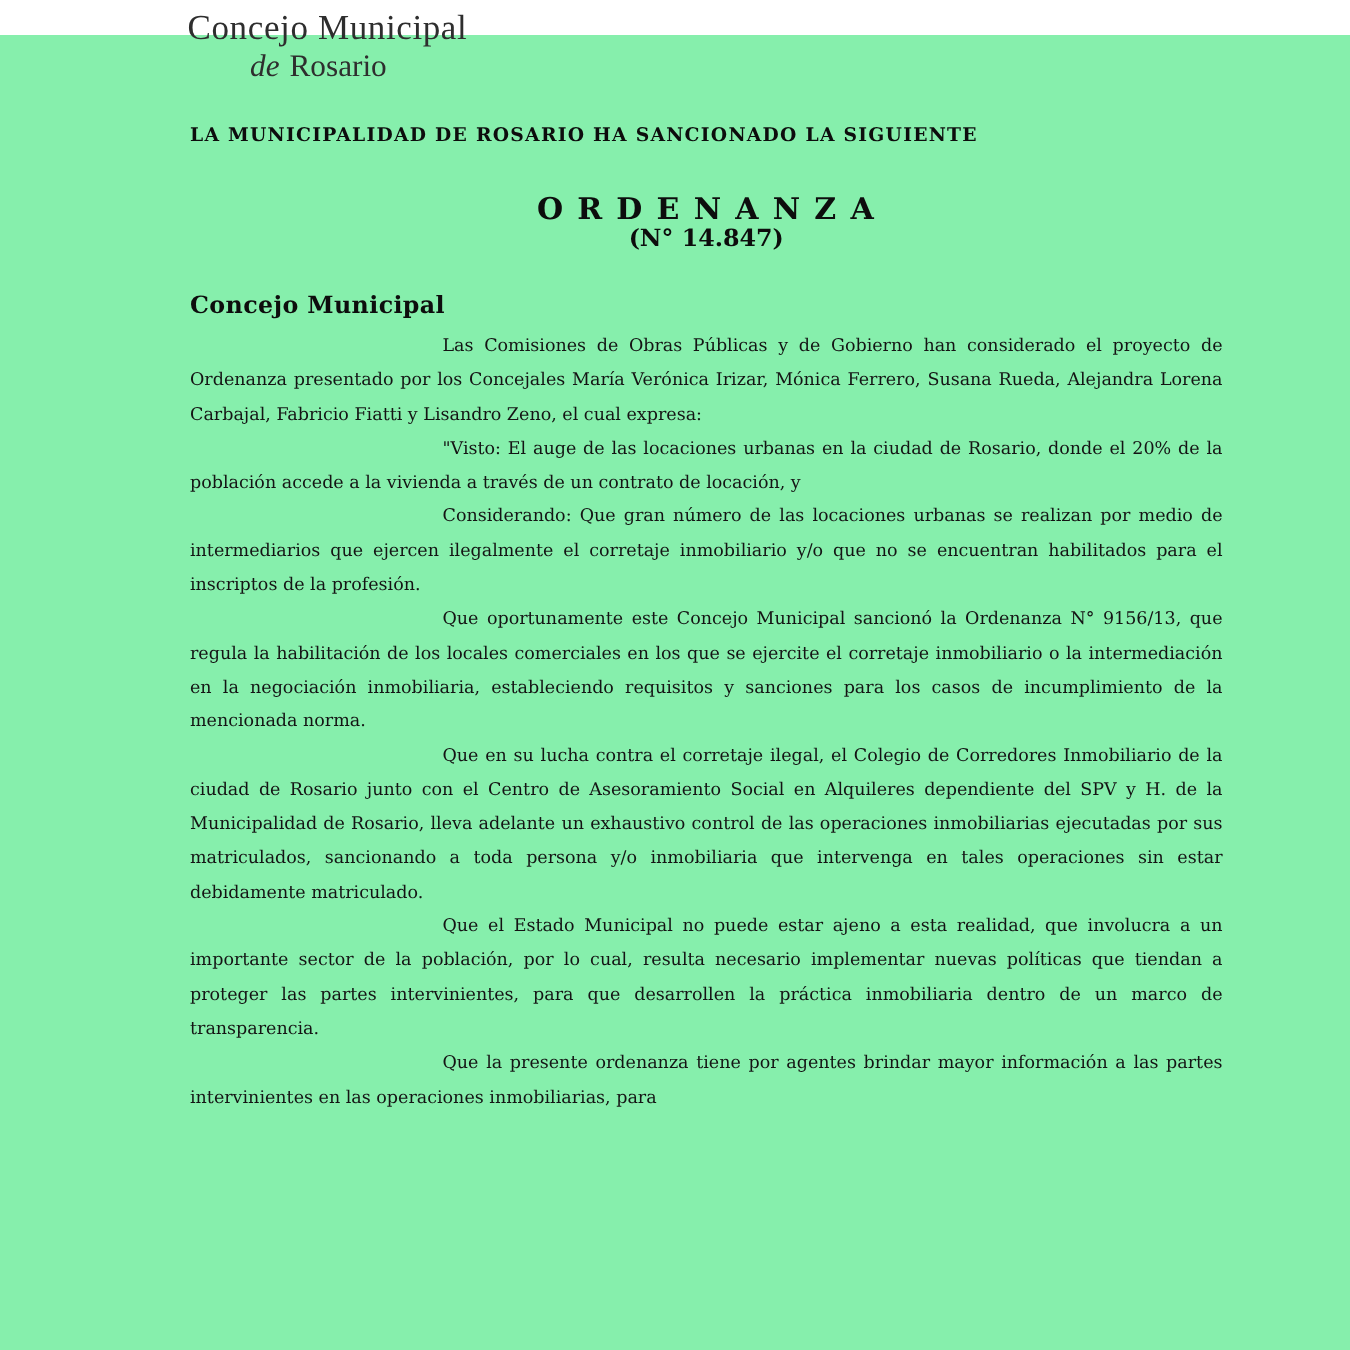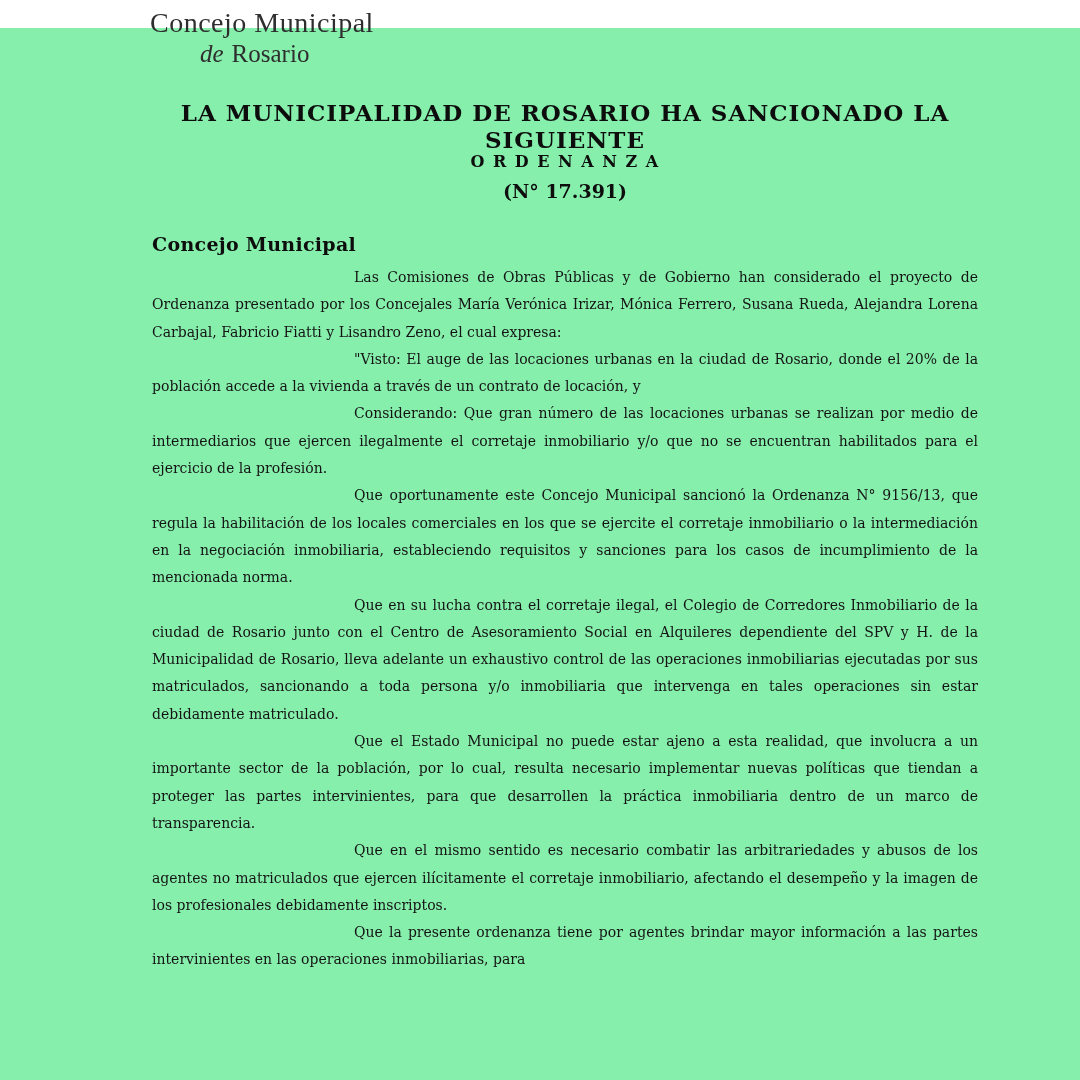--- a/index.html
+++ b/index.html
@@ -42,34 +42,34 @@
     font-style: italic;
     margin-right: 8px;
   }
 
   
   .title {
     position: absolute;
     top: 71px;
     left: 152px;
     width: 826px;
-    text-align: center;
+    text-align: left;
     font-weight: bold;
-    font-size: 23px;
+    font-size: 15px;
     letter-spacing: 1px;
     color: #0d0d0d;
   }
   .ordenanza {
     position: absolute;
     top: 124px;
     left: 152px;
     width: 826px;
     text-align: center;
     font-weight: bold;
-    font-size: 16px;
+    font-size: 24px;
     letter-spacing: 1.5px;
     color: #0d0d0d;
   }
   .ord-number {
     position: absolute;
     top: 152px;
     left: 152px;
     width: 826px;
     text-align: center;
     font-weight: bold;
@@ -114,36 +114,35 @@
     <div class="logo-line1">Concejo Municipal</div>
     <div class="logo-line2">
       <span class="logo-de">de</span><span class="logo-rosario">Rosario</span>
     </div>
   </div>
 
   <div class="title">LA MUNICIPALIDAD DE ROSARIO HA SANCIONADO LA SIGUIENTE</div>
 
   <div class="ordenanza">O R D E N A N Z A</div>
 
-  <div class="ord-number">(N° 17.391)</div>
+  <div class="ord-number">(N° 14.847)</div>
 
   <div class="section-heading">Concejo Municipal</div>
 
   <div class="body-text">
 
       <p class="para">Las Comisiones de Obras Públicas y de Gobierno han considerado el proyecto de Ordenanza presentado por los Concejales María Verónica Irizar, Mónica Ferrero, Susana Rueda, Alejandra Lorena Carbajal, Fabricio Fiatti y Lisandro Zeno, el cual expresa:</p>
 
       <p class="para">"Visto: El auge de las locaciones urbanas en la ciudad de Rosario, donde el 20% de la población accede a la vivienda a través de un contrato de locación, y</p>
 
-      <p class="para">Considerando: Que gran número de las locaciones urbanas se realizan por medio de intermediarios que ejercen ilegalmente el corretaje inmobiliario y/o que no se encuentran habilitados para el ejercicio de la profesión.</p>
+      <p class="para">Considerando: Que gran número de las locaciones urbanas se realizan por medio de intermediarios que ejercen ilegalmente el corretaje inmobiliario y/o que no se encuentran habilitados para el inscriptos de la profesión.</p>
 
       <p class="para">Que oportunamente este Concejo Municipal sancionó la Ordenanza N° 9156/13, que regula la habilitación de los locales comerciales en los que se ejercite el corretaje inmobiliario o la intermediación en la negociación inmobiliaria, estableciendo requisitos y sanciones para los casos de incumplimiento de la mencionada norma.</p>
 
       <p class="para">Que en su lucha contra el corretaje ilegal, el Colegio de Corredores Inmobiliario de la ciudad de Rosario junto con el Centro de Asesoramiento Social en Alquileres dependiente del SPV y H. de la Municipalidad de Rosario, lleva adelante un exhaustivo control de las operaciones inmobiliarias ejecutadas por sus matriculados, sancionando a toda persona y/o inmobiliaria que intervenga en tales operaciones sin estar debidamente matriculado.</p>
 
       <p class="para">Que el Estado Municipal no puede estar ajeno a esta realidad, que involucra a un importante sector de la población, por lo cual, resulta necesario implementar nuevas políticas que tiendan a proteger las partes intervinientes, para que desarrollen la práctica inmobiliaria dentro de un marco de transparencia.</p>
 
-      <p class="para">Que en el mismo sentido es necesario combatir las arbitrariedades y abusos de los agentes no matriculados que ejercen ilícitamente el corretaje inmobiliario, afectando el desempeño y la imagen de los profesionales debidamente inscriptos.</p>
 
       <p class="para">Que la presente ordenanza tiene por agentes brindar mayor información a las partes intervinientes en las operaciones inmobiliarias, para</p>
     </div>
 
 </div>
 
 </body></html>

